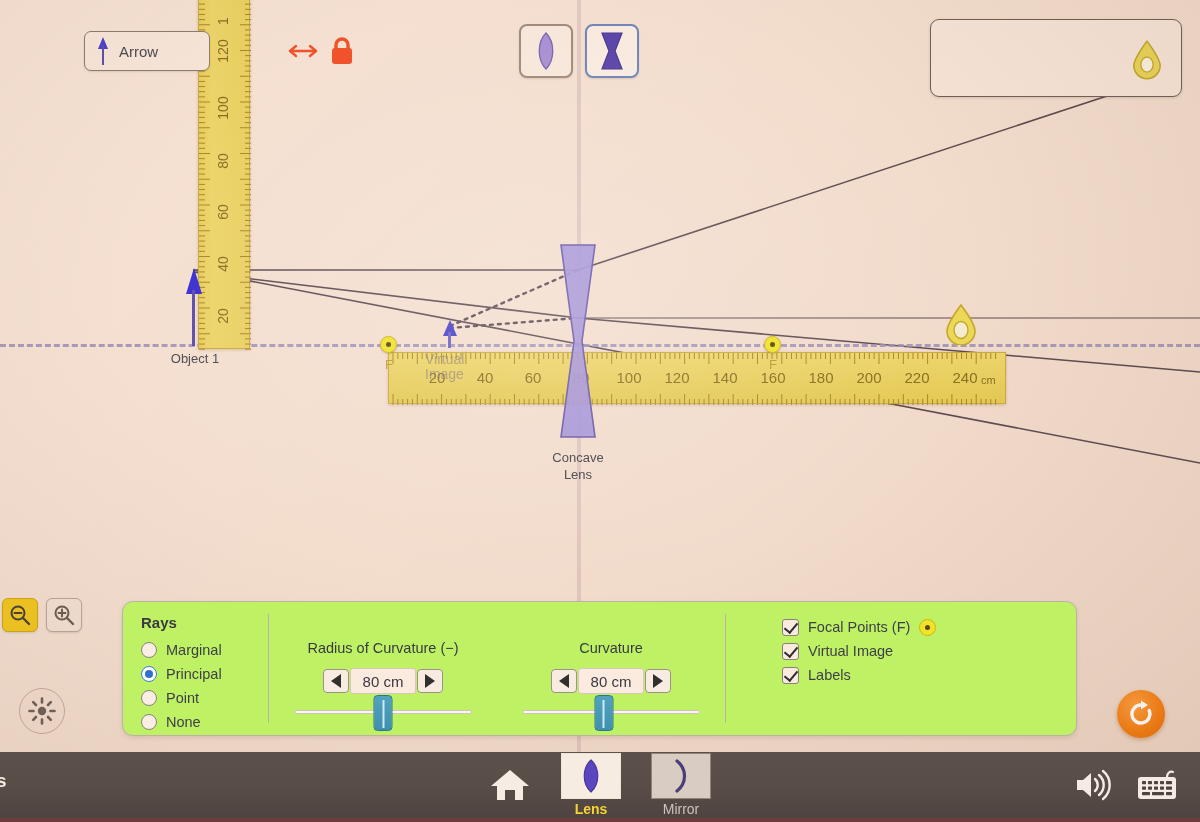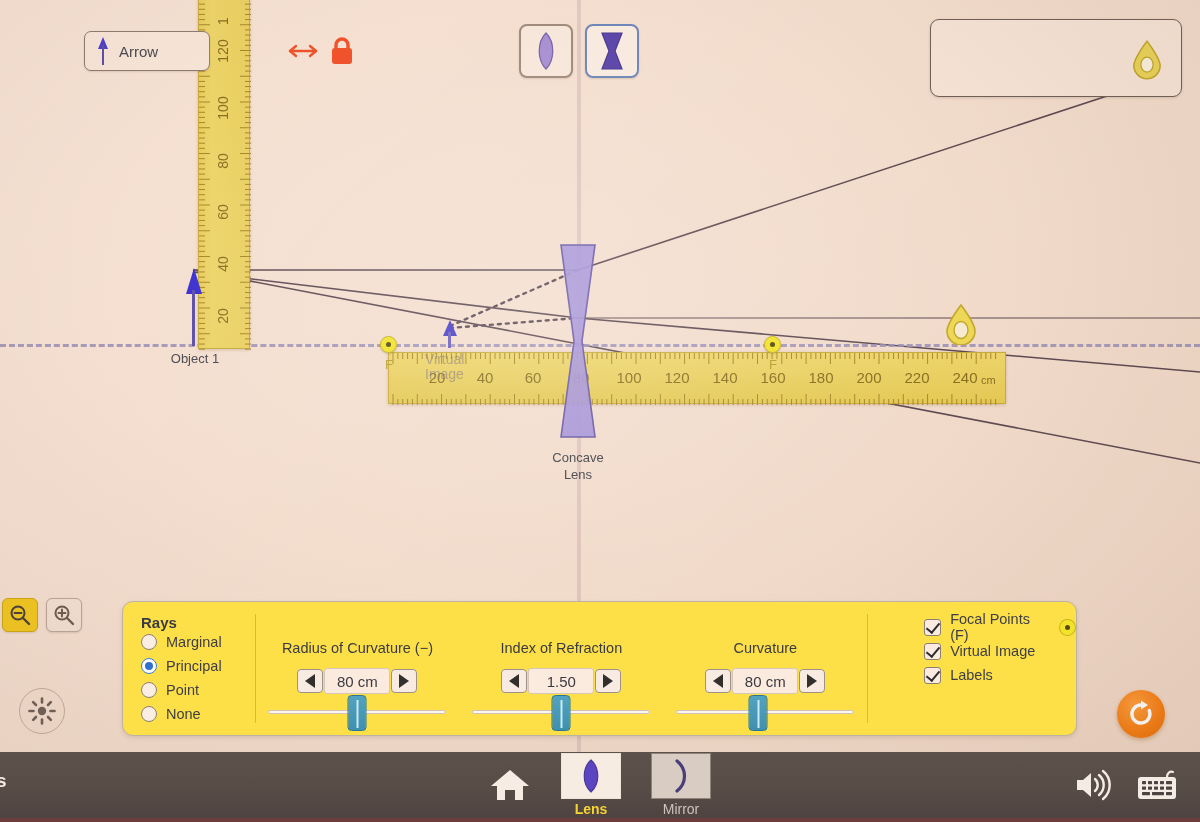--- a/index.html
+++ b/index.html
@@ -162,29 +162,29 @@
   .reset-btn {
     position:absolute; left:1117px; top:690px; width:48px; height:48px; border-radius:50%;
     background: radial-gradient(circle at 38% 32%, #ff9f3d 0%, #f57d11 60%, #e06f08 100%);
     display:flex; align-items:center; justify-content:center;
     box-shadow:0 2px 4px rgba(150,80,10,.35);
   }
 
   
   .control-panel {
     position:absolute; left:122px; top:601px; width:955px; height:135px;
-    background:#fde047; border:1.5px solid #bcb2a6; border-radius:11px;
+    background:#bef264; border:1.5px solid #bcb2a6; border-radius:11px;
     box-shadow:0 2px 4px rgba(120,100,80,.18);
     display:flex; align-items:stretch;
   }
   .cp-divider { width:1px; background:#bcb2a6; margin:12px 0; }
 
   .rays-group { width:145px; padding:12px 0 0 18px; }
   .rays-title { font-size:15px; font-weight:bold; color:#3a3a42; margin-bottom:3px; }
-  .radio-row { display:flex; align-items:flex-start; gap:9px; height:24px; }
+  .radio-row { display:flex; align-items:flex-end; gap:9px; height:24px; }
   .radio {
     width:16px; height:16px; border-radius:50%;
     background:#faeee4; border:1.5px solid #8a8078;
     display:flex; align-items:center; justify-content:center; flex:0 0 auto;
   }
   .radio.on { background:#ffffff; border-color:#3b7fd4; }
   .radio.on::after { content:''; width:8px; height:8px; border-radius:50%; background:#2f6fd0; }
   .radio-label { font-size:14.5px; color:#3e3e46; }
 
   .slider-group { width:228px; padding-top:14px; text-align:center; }
@@ -852,35 +852,20 @@
         <div class="value-box">80 cm</div>
         <div class="arrow-btn">
             <span class="tri-r"></span>
           </div>
       </div>
       <div class="slider-track">
         <div class="slider-thumb" style="left:50%"></div>
       </div>
     </div>
 
-    <div class="slider-group">
-      <div class="sg-title">Index of Refraction</div>
-      <div class="spinner-row">
-        <div class="arrow-btn">
-            <span class="tri-l"></span>
-          </div>
-        <div class="value-box">1.50</div>
-        <div class="arrow-btn">
-            <span class="tri-r"></span>
-          </div>
-      </div>
-      <div class="slider-track">
-        <div class="slider-thumb" style="left:50%"></div>
-      </div>
-    </div>
 
     <div class="slider-group">
       <div class="sg-title">Curvature</div>
       <div class="spinner-row">
         <div class="arrow-btn">
             <span class="tri-l"></span>
           </div>
         <div class="value-box">80 cm</div>
         <div class="arrow-btn">
             <span class="tri-r"></span>

